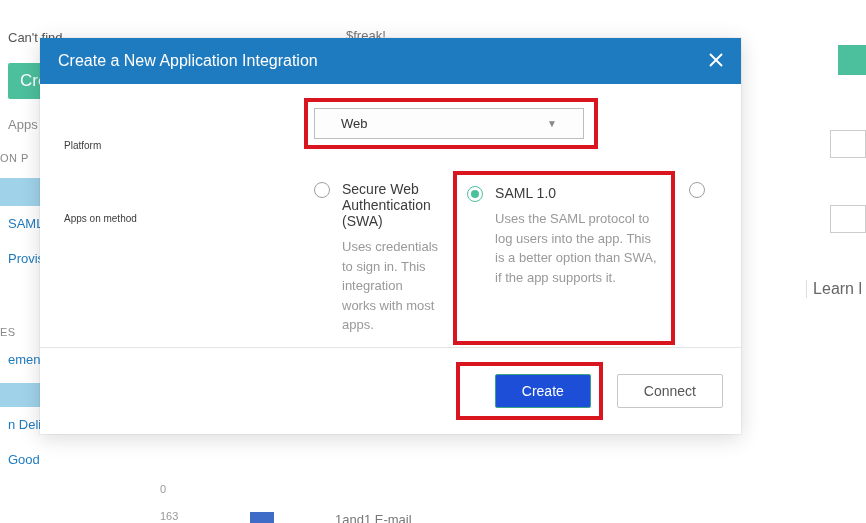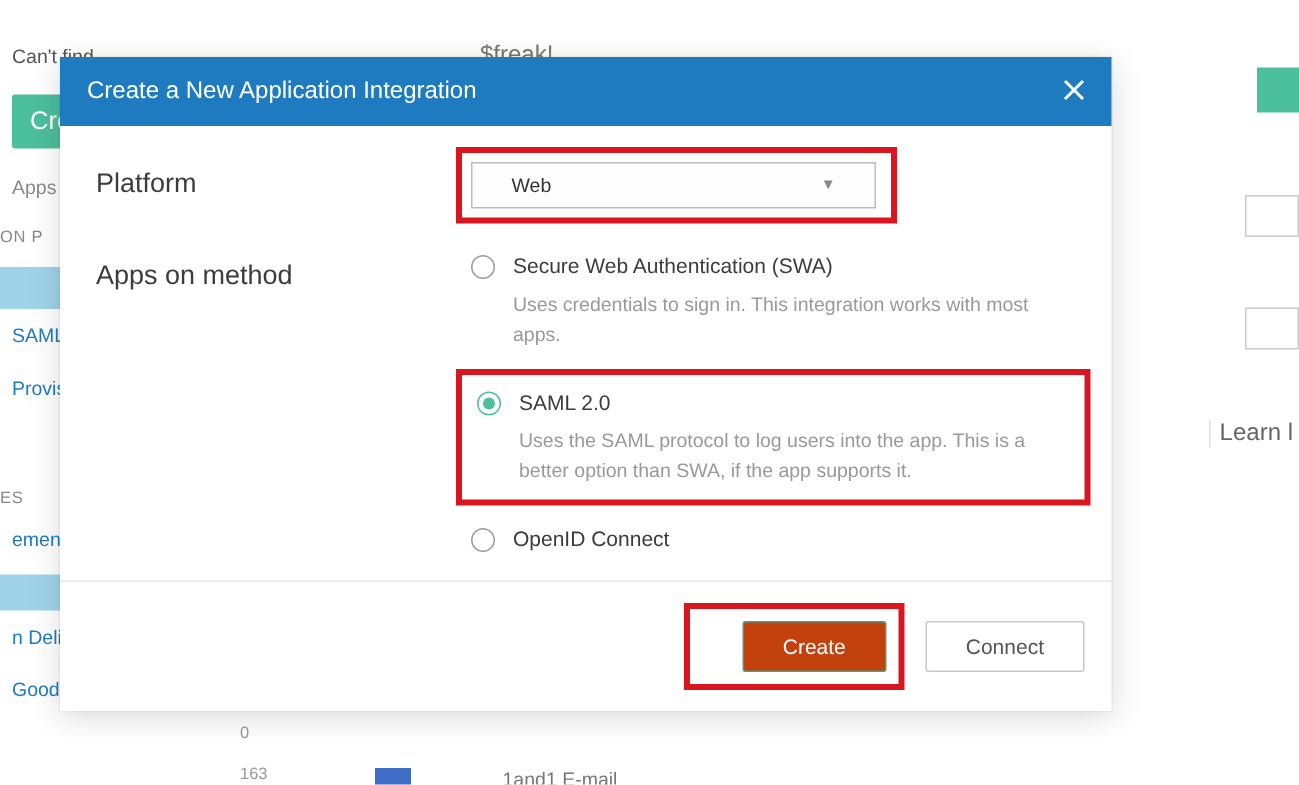--- a/index.html
+++ b/index.html
@@ -104,23 +104,24 @@
       color: #ffffff;
     }
     .modal-body {
       padding: 24px 24px 12px 24px;
       display: grid;
       grid-template-columns: 210px 1fr;
       row-gap: 30px;
       column-gap: 40px;
     }
     .field-label {
-      font-size: 18px;
+      font-size: 10px;
       color: #3c3c3c;
       padding-top: 4px;
+      margin-top: 28px;
     }
     .highlight-box {
       border: 4px solid #d9161f;
       padding: 6px;
       margin: -10px -10px;
     }
     .highlight-box-create {
       border: 4px solid #d9161f;
       padding: 8px;
       display: inline-block;
@@ -136,21 +137,21 @@
       justify-content: space-between;
       align-items: center;
       cursor: pointer;
     }
     .select-caret {
       font-size: 10px;
       color: #888;
     }
     .radio-group {
       display: flex;
-      flex-direction: column;
+      flex-direction: row;
       gap: 24px;
     }
     .radio-option {
       display: flex;
       align-items: flex-start;
       gap: 12px;
     }
     .radio-btn {
       width: 16px;
       height: 16px;
@@ -195,21 +196,21 @@
       align-items: center;
       gap: 14px;
     }
     .btn {
       padding: 8px 26px;
       font-size: 14px;
       border-radius: 2px;
       cursor: pointer;
     }
     .btn-primary {
-      background: #c2410c;
+      background: #1d4ed8;
       border: 1px solid #3aa685;
       color: #fff;
       margin-left: 27px;
     }
     .btn-secondary {
       background: #ffffff;
       border: 1px solid #c7c7c7;
       color: #555;
     }
     .saml-highlight {
@@ -254,21 +255,21 @@
     <div class="bg-section-label">ES</div>
     <div class="bg-left-row" style="color:#1f7bbf;">ement</div>
     <div style="background:#a0d3ea;height:24px;margin-top:6px;"></div>
     <div class="bg-left-row" style="color:#1f7bbf;">n Deliv</div>
     <div class="bg-left-row" style="color:#1f7bbf;">Good</div>
   </div>
   <div class="bg-num" style="top:483px;">0</div>
   <div class="bg-num" style="top:510px;">163</div>
   <div class="bg-item-box"></div>
   <div class="bg-item-bottom" style="top:512px;">1and1 E-mail</div>
-  <div style="position:absolute;left:320px;top:28px;font-size:16px;color:#777;">$freak!</div>
+  <div style="position:absolute;left:346px;top:28px;font-size:13px;color:#777;">$freak!</div>
   <div class="bg-learn">Learn l</div>
   <div class="bg-right">
     <div style="position:absolute;right:0;top:45px;width:28px;height:30px;background:#4cbf9c;"></div>
     <div class="bg-right-box" style="position:absolute;right:0;top:120px;"></div>
     <div class="bg-right-box" style="position:absolute;right:0;top:195px;"></div>
   </div>
 </div>
 
 <div class="modal">
   <div class="modal-header">
@@ -301,30 +302,29 @@
         <div class="radio-content">
           <div class="radio-title">Secure Web Authentication (SWA)</div>
           <div class="radio-desc">Uses credentials to sign in. This integration works with most apps.</div>
         </div>
       </div>
 
       <div class="saml-highlight">
         <div class="radio-option">
           <div class="radio-btn checked"></div>
           <div class="radio-content">
-            <div class="radio-title">SAML 2.0</div>
+            <div class="radio-title">SAML 1.0</div>
             <div class="radio-desc">Uses the SAML protocol to log users into the app. This is a better option than SWA, if the app supports it.</div>
           </div>
         </div>
       </div>
 
       <div class="radio-option">
         <div class="radio-btn"></div>
         <div class="radio-content">
-          <div class="radio-title">OpenID Connect</div>
         </div>
       </div>
 
     </div>
 
   </div>
 
   <div class="modal-footer">
     <div class="highlight-box-create">
       <div class="btn btn-primary">Create</div>

